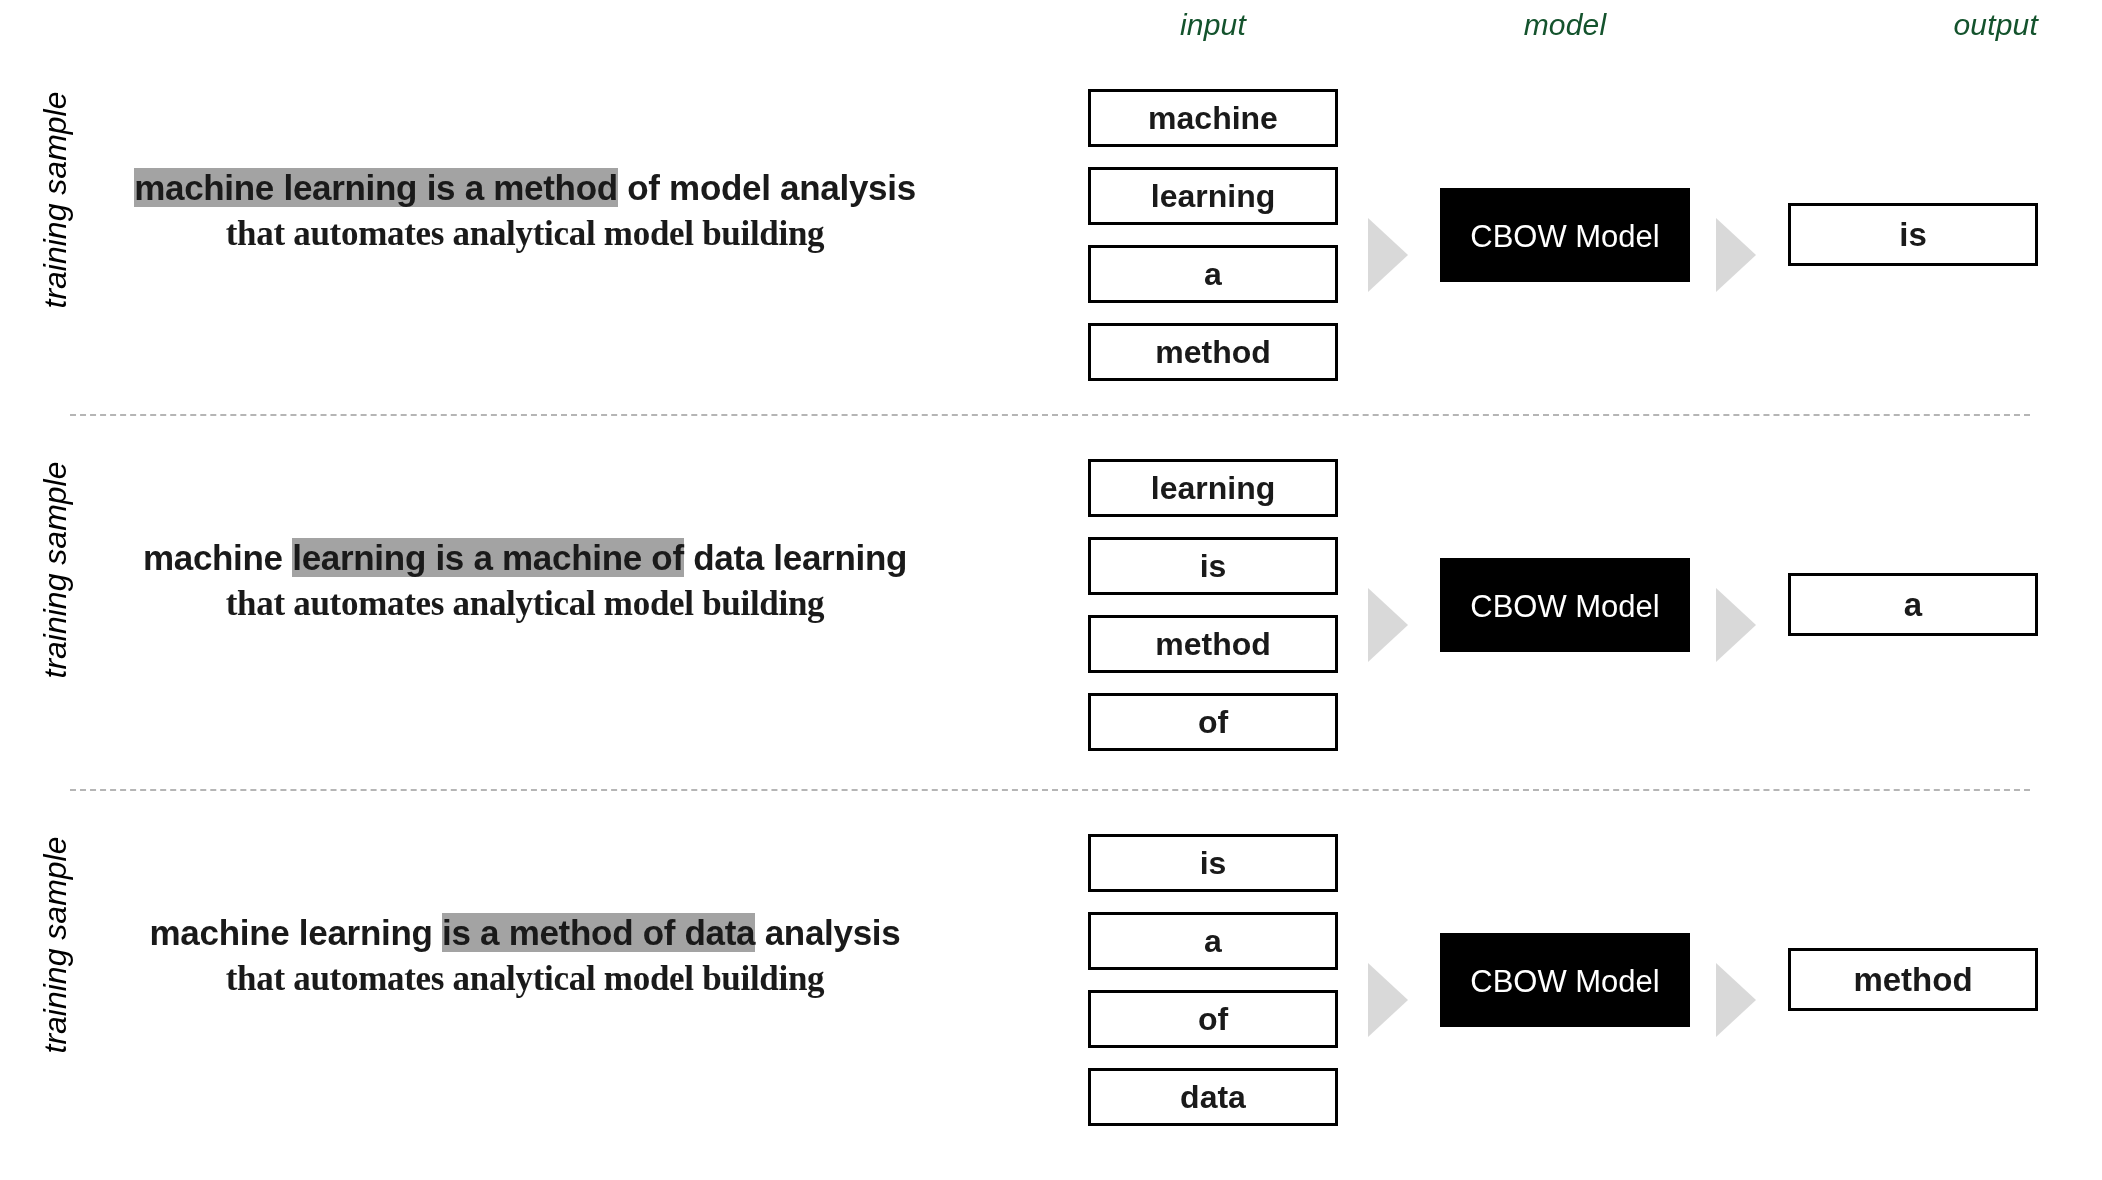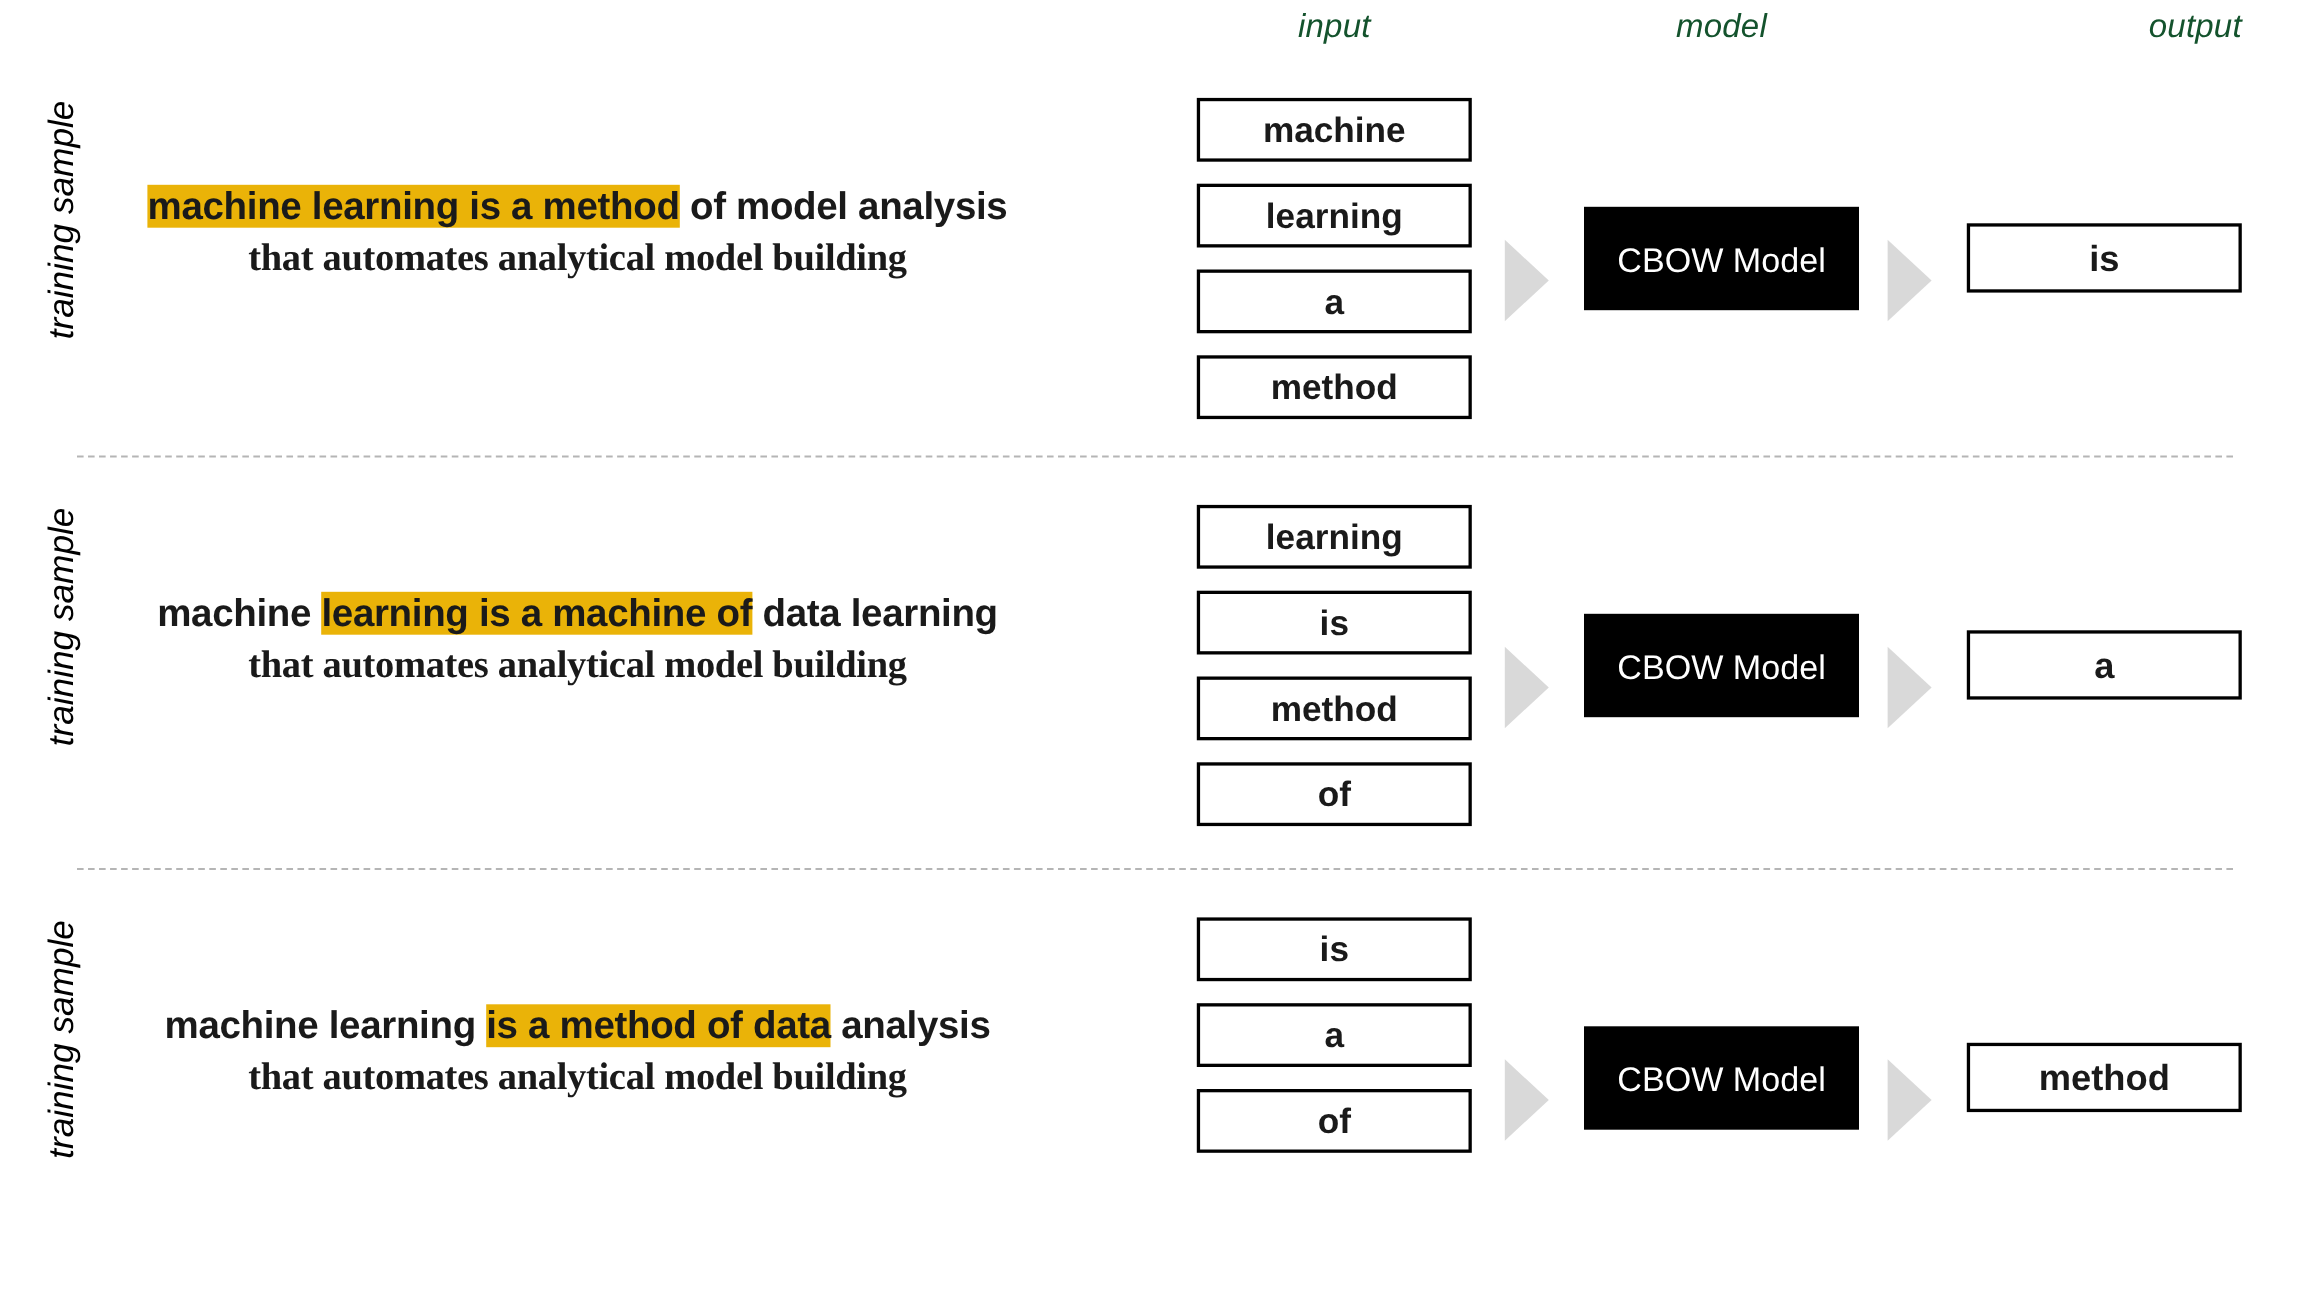--- a/index.html
+++ b/index.html
@@ -66,21 +66,21 @@
     top: 110px;
     width: 900px;
     text-align: center;
     font-weight: 700;
     font-size: 35px;
     line-height: 46px;
     color: #1a1a1a;
     letter-spacing: -0.3px;
   }
   .sentence .hl {
-    background: #eab308;
+    background: #a3a3a3;
     margin-top: 16px;
   }
   .sentence .line2 {
     display: block;
     font-family: Liberation Serif, serif;
   }
 
   
   .input-stack {
     position: absolute;
@@ -225,20 +225,21 @@
 
   <div class="sentence">
     <span>machine learning </span><span class="hl">is a method of data</span><span> analysis</span>
     <span class="line2">that automates analytical model building</span>
   </div>
 
   <div class="input-stack">
     <div class="input-box">is</div>
     <div class="input-box">a</div>
     <div class="input-box">of</div>
+    <div class="input-box">data</div>
   </div>
 
   <div class="arrow arrow-1"></div>
 
   <div class="model-box">CBOW Model</div>
 
   <div class="arrow arrow-2"></div>
 
   <div class="output-box">method</div>
 </div>

